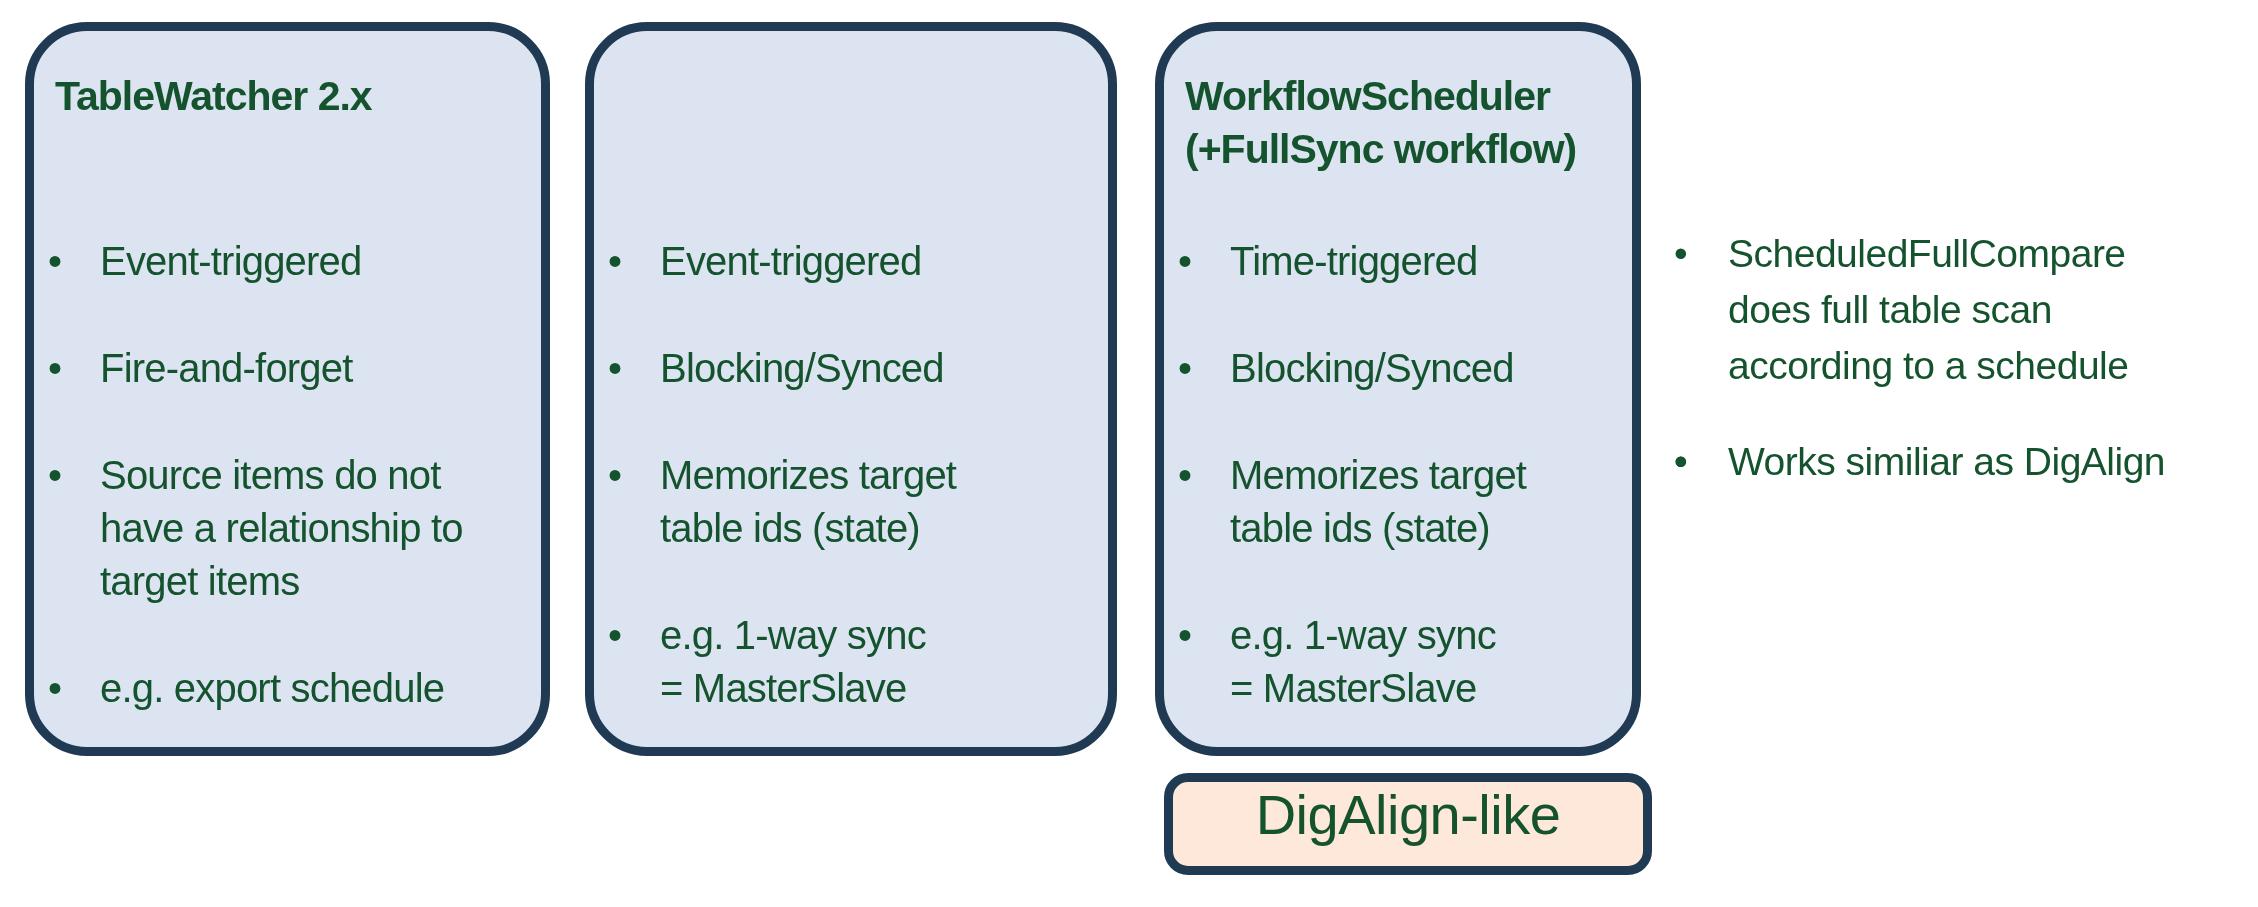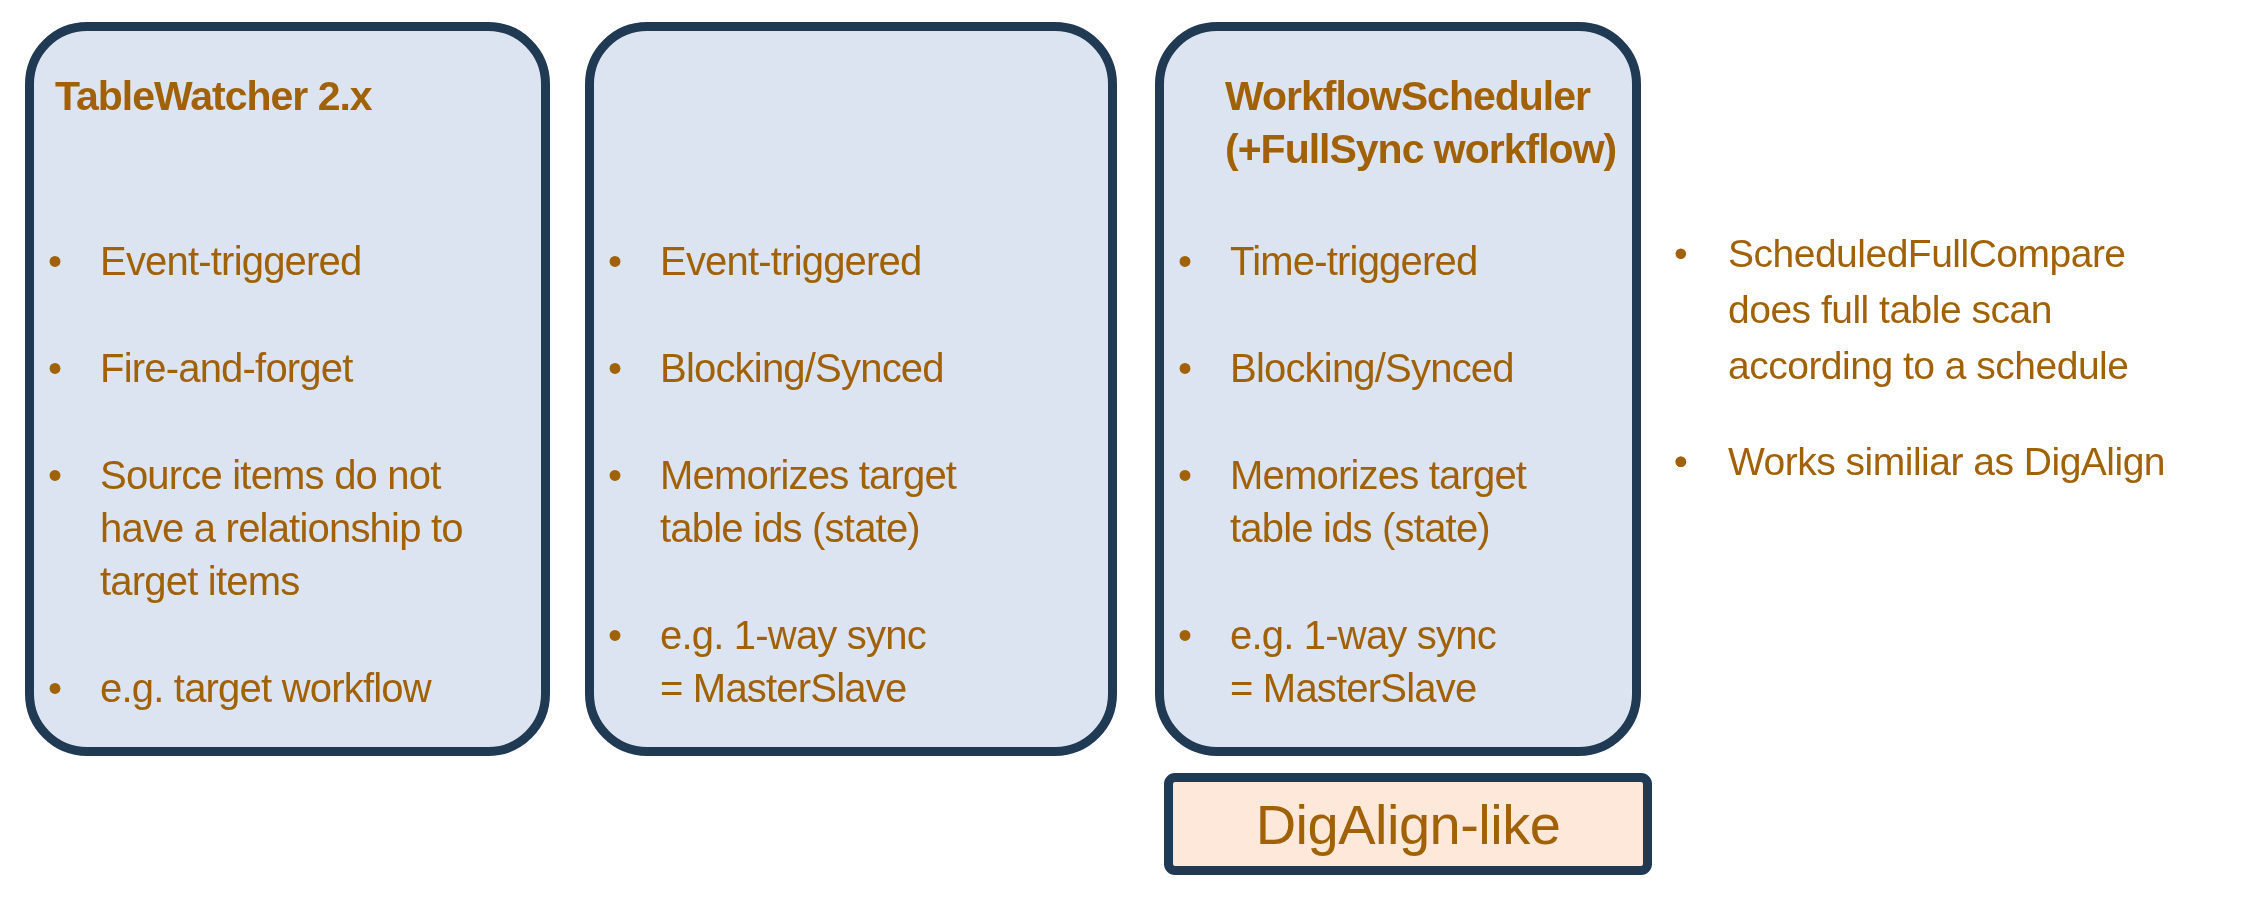--- a/index.html
+++ b/index.html
@@ -6,35 +6,35 @@
     margin: 0;
     padding: 0;
     background: #ffffff;
   }
   .canvas {
     position: relative;
     width: 2258px;
     height: 907px;
     background: #ffffff;
     font-family: "Liberation Sans", "DejaVu Sans", sans-serif;
-    color: #a16207;
+    color: #14532d;
     overflow: hidden;
   }
   .card {
     position: absolute;
     top: 22px;
     height: 734px;
     background: #dbe4f0;
     border: 9px solid #203a54;
     border-radius: 62px;
     box-sizing: border-box;
   }
   .card-1 { left: 25px;   width: 525px; }
   .card-2 { left: 585px;  width: 532px; }
-  .card-3 { left: 1155px; width: 486px; padding-left: 40px; }
+  .card-3 { left: 1155px; width: 486px; }
   .card-title {
     margin: 0;
     padding: 39px 8px 0 21px;
     font-size: 41px;
     font-weight: bold;
     line-height: 53px;
     letter-spacing: -1px;
     white-space: pre;
   }
   ul.bullet-list {
@@ -79,24 +79,24 @@
   }
   .side-notes .bullet-dot { left: 6px; }
   .tag {
     position: absolute;
     left: 1164px;
     top: 773px;
     width: 488px;
     height: 102px;
     background: #fde8d9;
     border: 9px solid #203a54;
-    border-radius: 11px;
+    border-radius: 24px;
     box-sizing: border-box;
     display: flex;
-    align-items: center;
+    align-items: flex-start;
     justify-content: center;
   }
   .tag-label {
     font-size: 56px;
     letter-spacing: -0.5px;
     white-space: pre;
   }
 </style>
 </head>
 <body>
@@ -104,21 +104,21 @@
 <div class="canvas">
 
   <section class="card card-1">
     <h2 class="card-title">TableWatcher 2.x</h2>
     <ul class="bullet-list">
         <li class="bullet-item"><span class="bullet-dot">•</span><span class="bullet-text">Event-triggered</span></li>
         <li class="bullet-item"><span class="bullet-dot">•</span><span class="bullet-text">Fire-and-forget</span></li>
         <li class="bullet-item"><span class="bullet-dot">•</span><span class="bullet-text">Source items do not
 have a relationship to
 target items</span></li>
-        <li class="bullet-item"><span class="bullet-dot">•</span><span class="bullet-text">e.g. target workflow</span></li>
+        <li class="bullet-item"><span class="bullet-dot">•</span><span class="bullet-text">e.g. export schedule</span></li>
       </ul>
   </section>
 
   <section class="card card-2">
     <ul class="bullet-list">
         <li class="bullet-item"><span class="bullet-dot">•</span><span class="bullet-text">Event-triggered</span></li>
         <li class="bullet-item"><span class="bullet-dot">•</span><span class="bullet-text">Blocking/Synced</span></li>
         <li class="bullet-item"><span class="bullet-dot">•</span><span class="bullet-text">Memorizes target
 table ids (state)</span></li>
         <li class="bullet-item"><span class="bullet-dot">•</span><span class="bullet-text">e.g. 1-way sync

